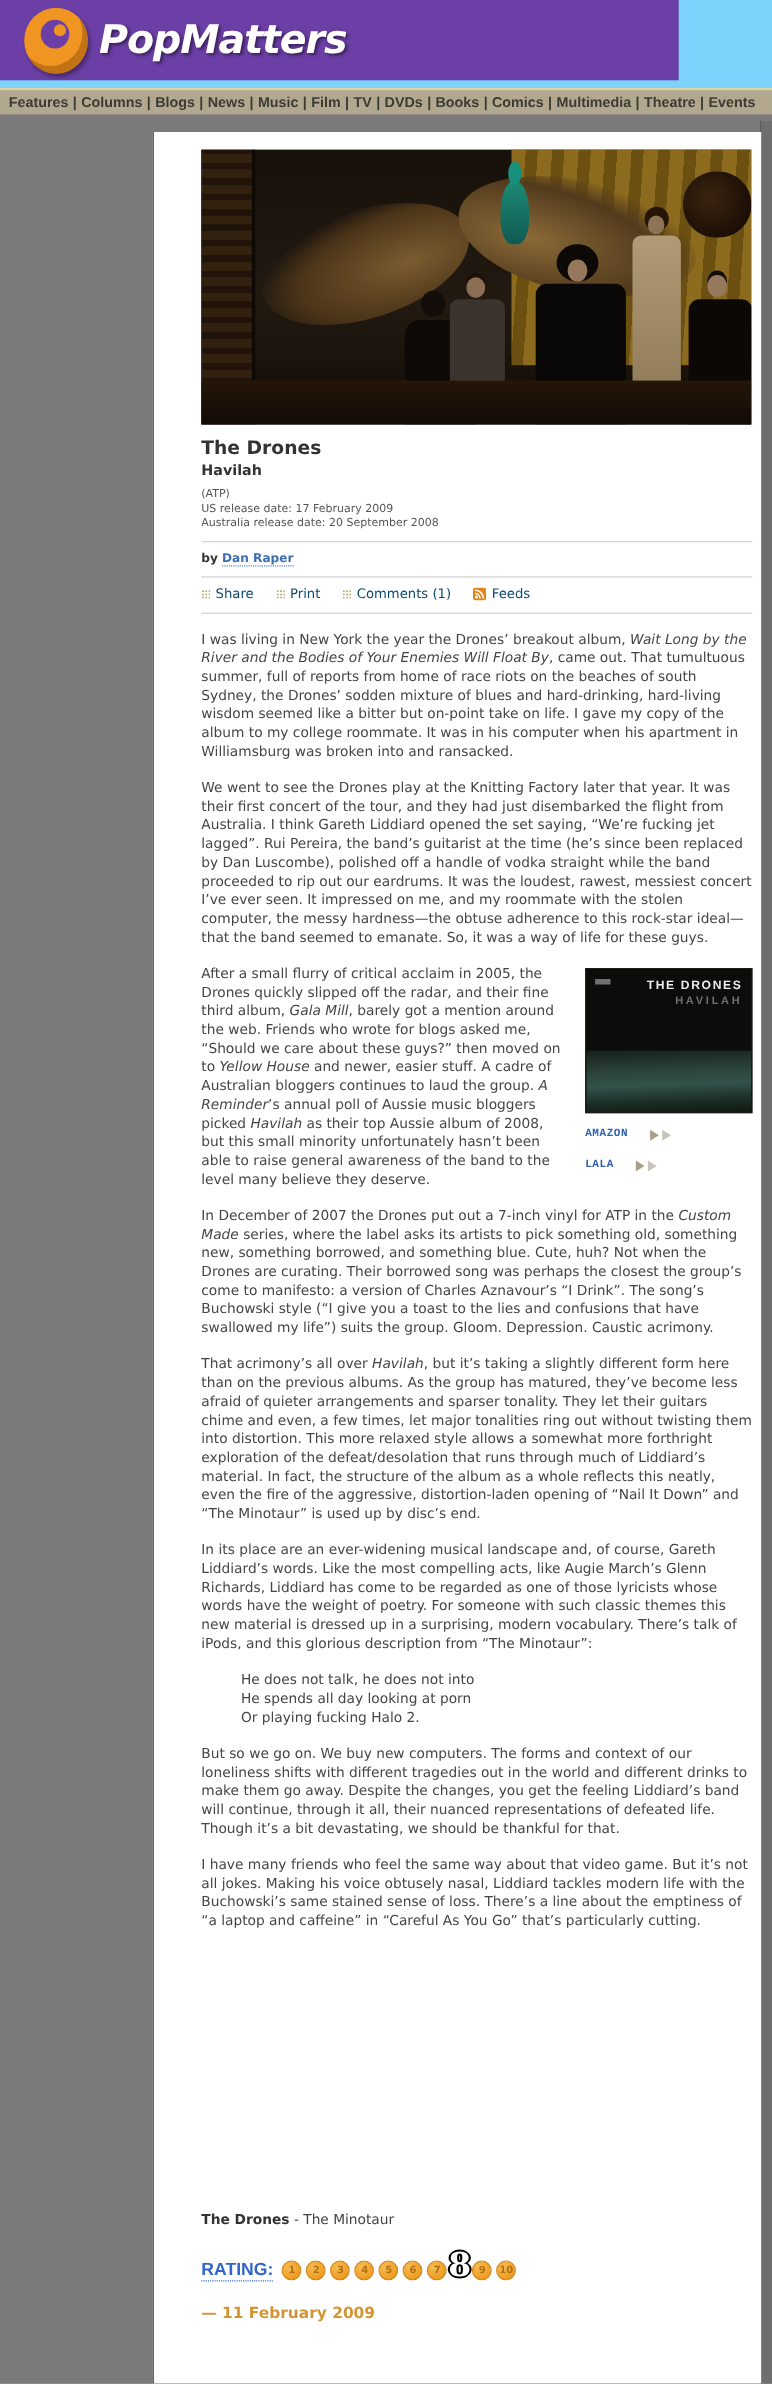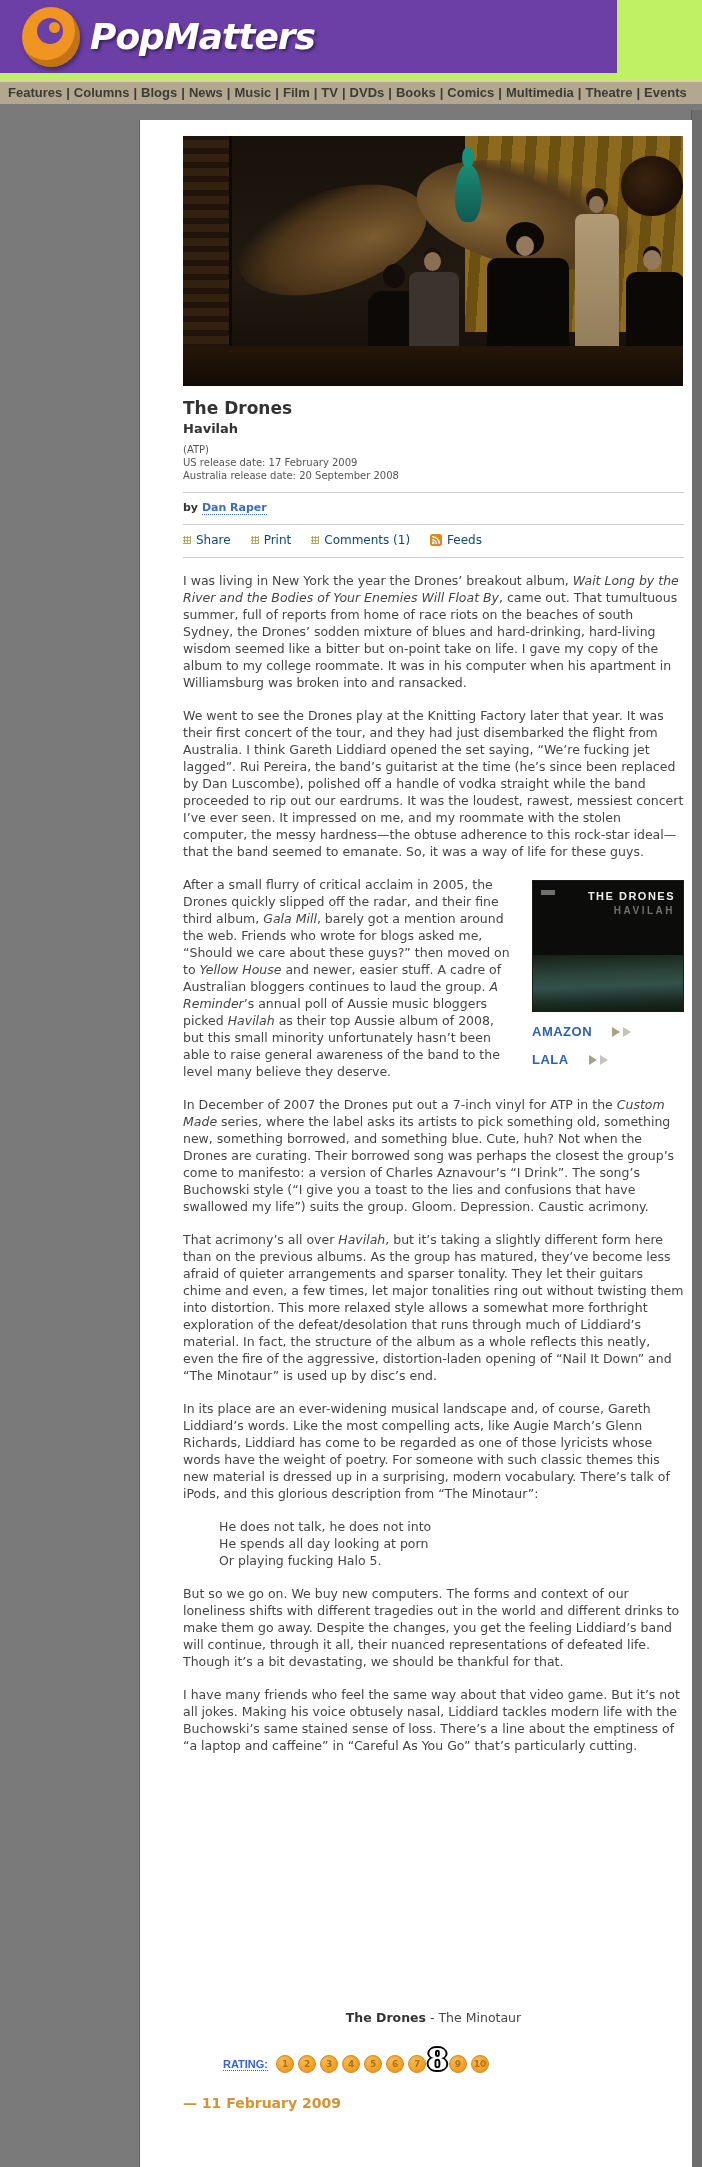--- a/index.html
+++ b/index.html
@@ -4,21 +4,21 @@
 <style>
   html,body { margin:0; padding:0; }
   body {
     width:702px; height:2167px; overflow:hidden;
     background:#7a7a7a;
     font-family:"DejaVu Sans", sans-serif;
   }
   .page { position:relative; width:702px; height:2167px; overflow:hidden; background:#7a7a7a; }
 
   
-  .masthead { position:relative; height:80px; background:#bef264; }
+  .masthead { position:relative; height:80px; background:#7dd3fc; }
   .masthead-purple { position:absolute; left:0; top:0; width:617px; height:73px; background:#6b3fa5; }
   .logo { position:absolute; left:22px; top:7px; width:58px; height:60px; }
   .logo-disc { position:absolute; inset:0; border-radius:50%;
     background:#f09422; box-shadow:inset -5px -7px 0 rgba(110,55,0,.35), 2px 3px 4px rgba(0,0,0,.35); }
   .logo-hole { position:absolute; left:15px; top:11px; width:26px; height:26px; border-radius:50%; background:#6b3fa5; }
   .logo-dot { position:absolute; left:27px; top:15px; width:11px; height:11px; border-radius:50%; background:#f09422; }
   .brand { position:absolute; left:90px; top:16px; font-size:36px; font-weight:bold; font-style:italic;
     color:#ffffff; letter-spacing:-1px; text-shadow:2px 2px 3px rgba(30,15,50,.65); }
 
   
@@ -98,33 +98,33 @@
   .cover { position:relative; width:152px; height:132px; background:#0c0c0a; overflow:hidden;
     border:1px solid #1c1c1a; box-sizing:border-box; }
   .cover-logo-mark { position:absolute; top:9px; left:8px; width:14px; height:5px; background:#8a8a85; opacity:.8; }
   .cover-artist { position:absolute; top:7px; right:8px; color:#ededea; font-size:11px; font-weight:bold;
     letter-spacing:1.5px; font-family:"Liberation Sans", sans-serif; }
   .cover-title { position:absolute; top:21px; right:8px; color:#70706c; font-size:10px; font-weight:bold;
     letter-spacing:2.5px; font-family:"Liberation Sans", sans-serif; }
   .cover-landscape { position:absolute; bottom:0; left:0; right:0; height:56px;
     background:linear-gradient(178deg,#162019 0%, #2c453a 35%, #33524a 55%, #1b2d26 80%, #10190f 100%); }
   .shop-link { margin-top:11px; display:flex; align-items:center; gap:3px; cursor:pointer; }
-  .shop-label { color:#2e62ae; font-weight:bold; font-size:13px; letter-spacing:.5px; margin-right:17px;
-    font-family:Liberation Sans, sans-serif; }
+  .shop-label { color:#2e62ae; font-weight:bold; font-size:10px; letter-spacing:.5px; margin-right:17px;
+    font-family:Liberation Mono, monospace; }
   .tri { width:0; height:0; display:inline-block;
     border-top:5px solid rgba(0,0,0,0); border-bottom:5px solid rgba(0,0,0,0); border-left:8px solid #a99f86; }
   .tri-b { border-left-color:#c6c3ba; }
 
   
   .footer-gap { clear:both; height:240px; }
-  .track-line { text-align:center; font-size:12.5px; color:#444; }
+  .track-line { text-align:left; font-size:12.5px; color:#444; }
   .track-line b { color:#333; }
   .rating-row { display:flex; align-items:center; gap:8px; margin-top:24px; }
-  .rating-label { color:#3366cc; font-weight:bold; font-size:11px; text-decoration:none;
-    border-bottom:1px dotted #3366cc; cursor:pointer; font-family:"Liberation Sans", sans-serif;margin-left:40px; }
+  .rating-label { color:#3366cc; font-weight:bold; font-size:16px; text-decoration:none;
+    border-bottom:1px dotted #3366cc; cursor:pointer; font-family:"Liberation Sans", sans-serif; }
   .rating-scale { display:inline-flex; align-items:center; gap:4px; }
   .rating-dot { width:16px; height:16px; border-radius:50%;
     background:radial-gradient(circle at 35% 30%, #f7bc55, #ef9d22 70%);
     border:1px solid #d2861a; color:#b06f12; font-size:9px; font-weight:bold;
     display:inline-flex; align-items:center; justify-content:center; }
   .big-rating { font-family:"DejaVu Serif", serif; font-size:30px; font-weight:bold; color:#ffffff;
     line-height:1; margin:0 -3px; transform:translateY(-4px);
     text-shadow:-2px 0 #000, 2px 0 #000, 0 -2px #000, 0 2px #000, -1px -1px #000, 1px 1px #000, -1px 1px #000, 1px -1px #000; }
   .pub-date { margin-top:16px; color:#d59433; font-weight:bold; font-size:14px; }
 </style>
@@ -246,21 +246,21 @@
       <div class="para-group">
           <p><span>After a small flurry of critical acclaim in 2005, the Drones quickly slipped off the radar, and their fine third album, </span><em>Gala Mill</em><span>, barely got a mention around the web. Friends who wrote for blogs asked me, “Should we care about these guys?” then moved on to </span><em>Yellow House</em><span> and newer, easier stuff. A cadre of Australian bloggers continues to laud the group. </span><em>A Reminder</em><span>’s annual poll of Aussie music bloggers picked </span><em>Havilah</em><span> as their top Aussie album of 2008, but this small minority unfortunately hasn’t been able to raise general awareness of the band to the level many believe they deserve.</span></p>
           <p><span>In December of 2007 the Drones put out a 7-inch vinyl for ATP in the </span><em>Custom Made</em><span> series, where the label asks its artists to pick something old, something new, something borrowed, and something blue. Cute, huh? Not when the Drones are curating. Their borrowed song was perhaps the closest the group’s come to manifesto: a version of Charles Aznavour’s “I Drink”. The song’s Buchowski style (“I give you a toast to the lies and confusions that have swallowed my life”) suits the group. Gloom. Depression. Caustic acrimony.</span></p>
           <p><span>That acrimony’s all over </span><em>Havilah</em><span>, but it’s taking a slightly different form here than on the previous albums. As the group has matured, they’ve become less afraid of quieter arrangements and sparser tonality. They let their guitars chime and even, a few times, let major tonalities ring out without twisting them into distortion. This more relaxed style allows a somewhat more forthright exploration of the defeat/desolation that runs through much of Liddiard’s material. In fact, the structure of the album as a whole reflects this neatly, even the fire of the aggressive, distortion-laden opening of “Nail It Down” and “The Minotaur” is used up by disc’s end.</span></p>
           <p><span>In its place are an ever-widening musical landscape and, of course, Gareth Liddiard’s words. Like the most compelling acts, like Augie March’s Glenn Richards, Liddiard has come to be regarded as one of those lyricists whose words have the weight of poetry. For someone with such classic themes this new material is dressed up in a surprising, modern vocabulary. There’s talk of iPods, and this glorious description from “The Minotaur”:</span></p>
         </div>
 
       <blockquote class="lyrics">
           <div>He does not talk, he does not into</div>
           <div>He spends all day looking at porn</div>
-          <div>Or playing fucking Halo 5.</div>
+          <div>Or playing fucking Halo 2.</div>
         </blockquote>
 
       <div class="para-group">
           <p><span>But so we go on. We buy new computers. The forms and context of our loneliness shifts with different tragedies out in the world and different drinks to make them go away. Despite the changes, you get the feeling Liddiard’s band will continue, through it all, their nuanced representations of defeated life. Though it’s a bit devastating, we should be thankful for that.</span></p>
           <p><span>I have many friends who feel the same way about that video game. But it’s not all jokes. Making his voice obtusely nasal, Liddiard tackles modern life with the Buchowski’s same stained sense of loss. There’s a line about the emptiness of “a laptop and caffeine” in “Careful As You Go” that’s particularly cutting.</span></p>
         </div>
     </div>
 
     <div class="footer-gap"></div>
 

